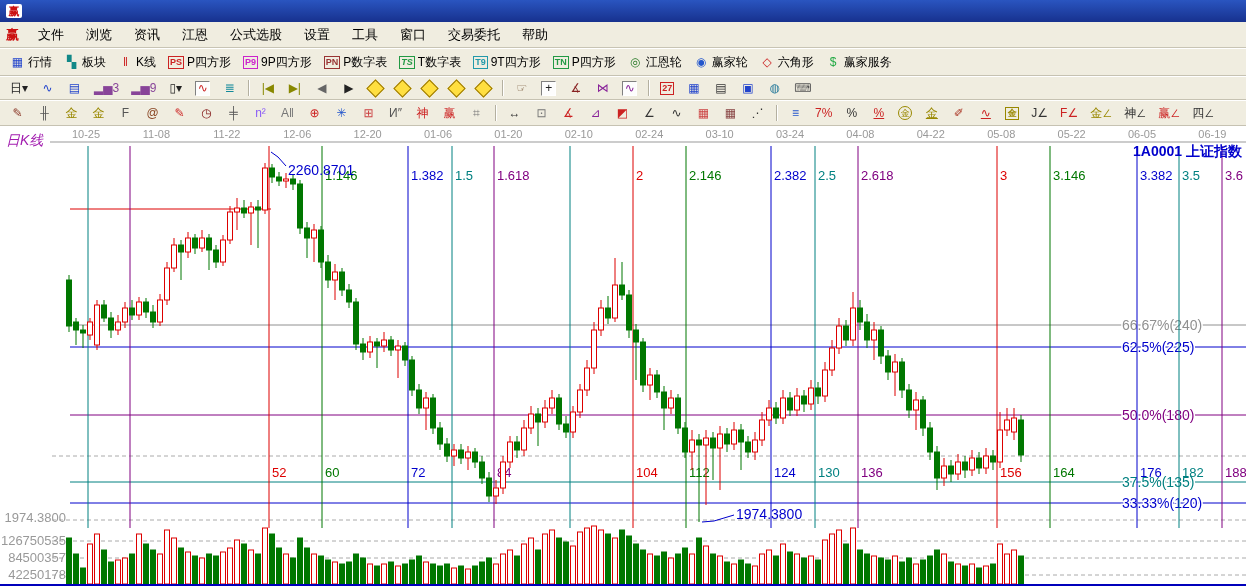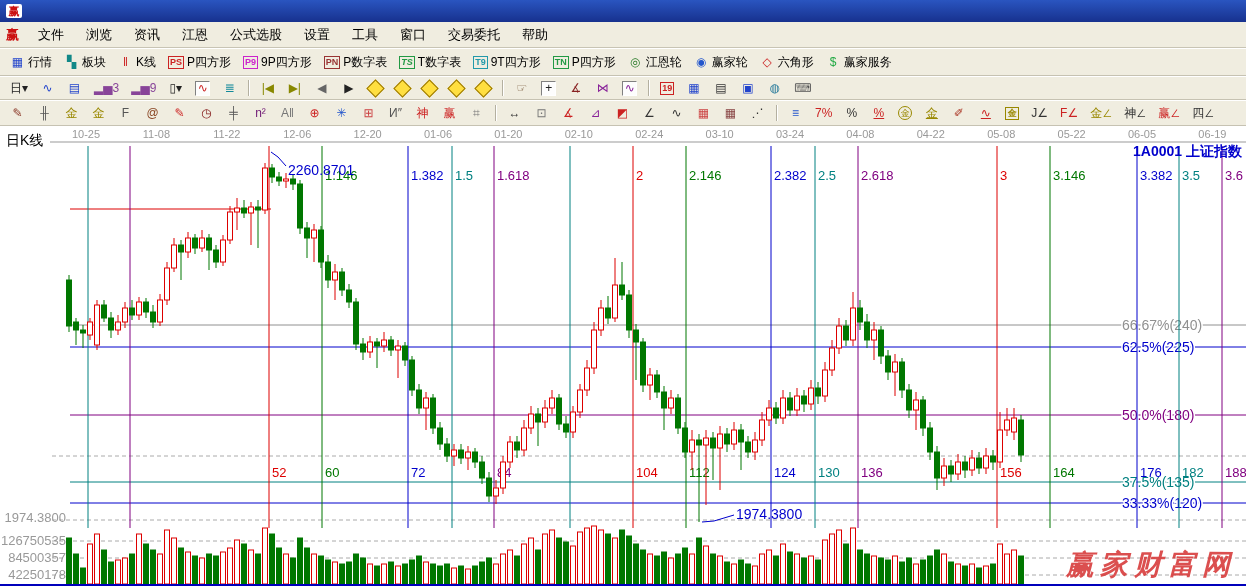--- a/index.html
+++ b/index.html
@@ -31,21 +31,21 @@
   .gi.pressed { border:1px solid; border-color:#808080 #fff #fff #808080; background:#fdfdfd; }
   .gi.u { text-decoration:underline; }
   .gi.circ { border:1px solid currentColor; border-radius:50%; font-size:9px; height:14px; min-width:14px; }
   .gi.dia::before { content:''; position:absolute; left:1px; top:1px; width:11px; height:11px;
                     transform:rotate(45deg); background:#ffdf40; border:1px solid #997700; z-index:0; }
   .gi.dia { font-size:9px; z-index:1; color:#111 !important; }
   .gi.dia span, .gi.dia { isolation:isolate; }
   .tsep { width:1px; height:16px; background:#b4b0a0; box-shadow:1px 0 0 #fff; margin:0 5px; }
   
   .chart-region { position:relative; width:1246px; height:460px; background:#fff; }
-  .kperiod { position:absolute; left:6px; top:6px; color:#000000; font-size:14px; }
+  .kperiod { position:absolute; left:6px; top:6px; color:#a21caf; font-size:14px;font-style:italic; }
   .symbol { position:absolute; right:4px; top:17px; color:#0000cc; font-size:14px; font-weight:bold; }
   .watermark { position:absolute; right:10px; bottom:2px; color:#d83c3c; font-size:28px;
                font-weight:bold; font-style:italic; letter-spacing:6px;
                font-family:"DejaVu Serif", serif; opacity:.9; }
   svg text { font-family:"Liberation Sans", sans-serif; }
 </style>
 </head>
 <body>
 
 <div class="titlebar">
@@ -243,21 +243,21 @@
       <span class="gi" style="color: rgb(136, 34, 153);">⋈</span>
 
     </button>
 
     <button class="tbtn">
       <span class="gi pressed" style="color: rgb(136, 34, 153);">∿</span>
 
     </button>
   <span class="tsep"></span>
     <button class="tbtn">
-      <span class="gi boxb" style="color: rgb(204, 34, 34);">19</span>
+      <span class="gi boxb" style="color: rgb(204, 34, 34);">27</span>
 
     </button>
 
     <button class="tbtn">
       <span class="gi" style="color: rgb(34, 68, 204);">▦</span>
 
     </button>
 
     <button class="tbtn">
       <span class="gi" style="color: rgb(51, 51, 51);">▤</span>
@@ -321,21 +321,21 @@
       <span class="gi" style="color: rgb(136, 34, 34);">◷</span>
 
     </button>
 
     <button class="tbtn">
       <span class="gi" style="color: rgb(85, 85, 85);">╪</span>
 
     </button>
 
     <button class="tbtn">
-      <span class="gi" style="color: #701a75;">n²</span>
+      <span class="gi" style="color: #8b5cf6;">n²</span>
 
     </button>
 
     <button class="tbtn">
       <span class="gi" style="color: rgb(119, 119, 119);">A‖</span>
 
     </button>
 
     <button class="tbtn">
       <span class="gi" style="color: rgb(204, 34, 34);">⊕</span>
@@ -996,14 +996,13 @@
       <rect x="1011.5" y="550" width="5" height="34" fill="#fff" stroke="#dd0000"></rect>
       <rect x="1018.5" y="556" width="5" height="28" fill="#007700" stroke="#007700"></rect>
       <line x1="0" y1="585" x2="1246" y2="585" stroke="#0000bb" stroke-width="2"></line>
       <polyline points="271,152 278,157 286,166" fill="none" stroke="#0000cc"></polyline>
       <text x="288" y="175" fill="#0000cc" font-size="14" text-anchor="start">2260.8701</text>
       <polyline points="702,522 714,521 734,515" fill="none" stroke="#0000cc"></polyline>
       <text x="736" y="519" fill="#0000cc" font-size="14" text-anchor="start">1974.3800</text>
     </svg>
   <div class="kperiod">日K线</div>
   <div class="symbol">1A0001 上证指数</div>
-  <div class="watermark">赢家财富网</div>
 </div>
 
 </body></html>

